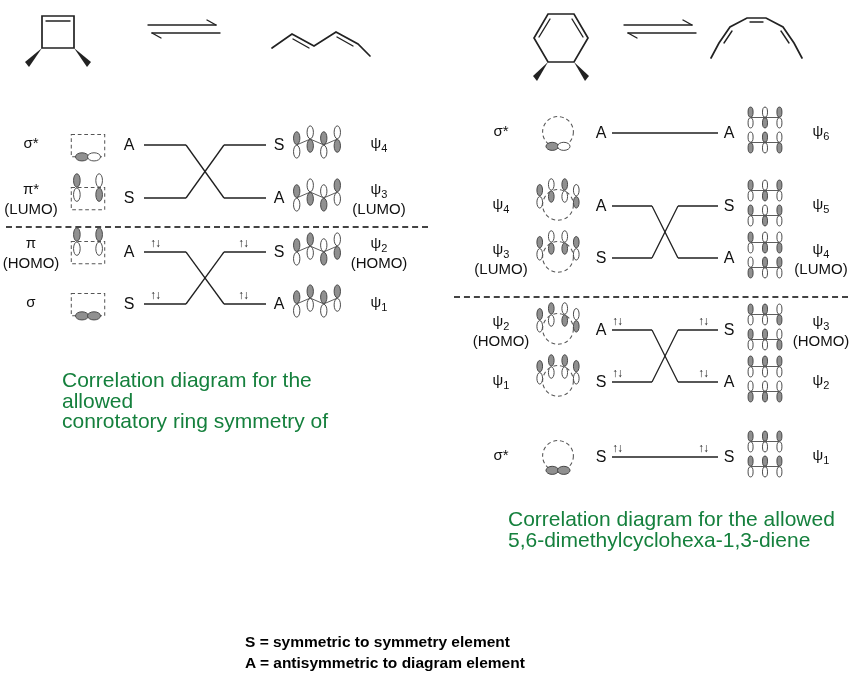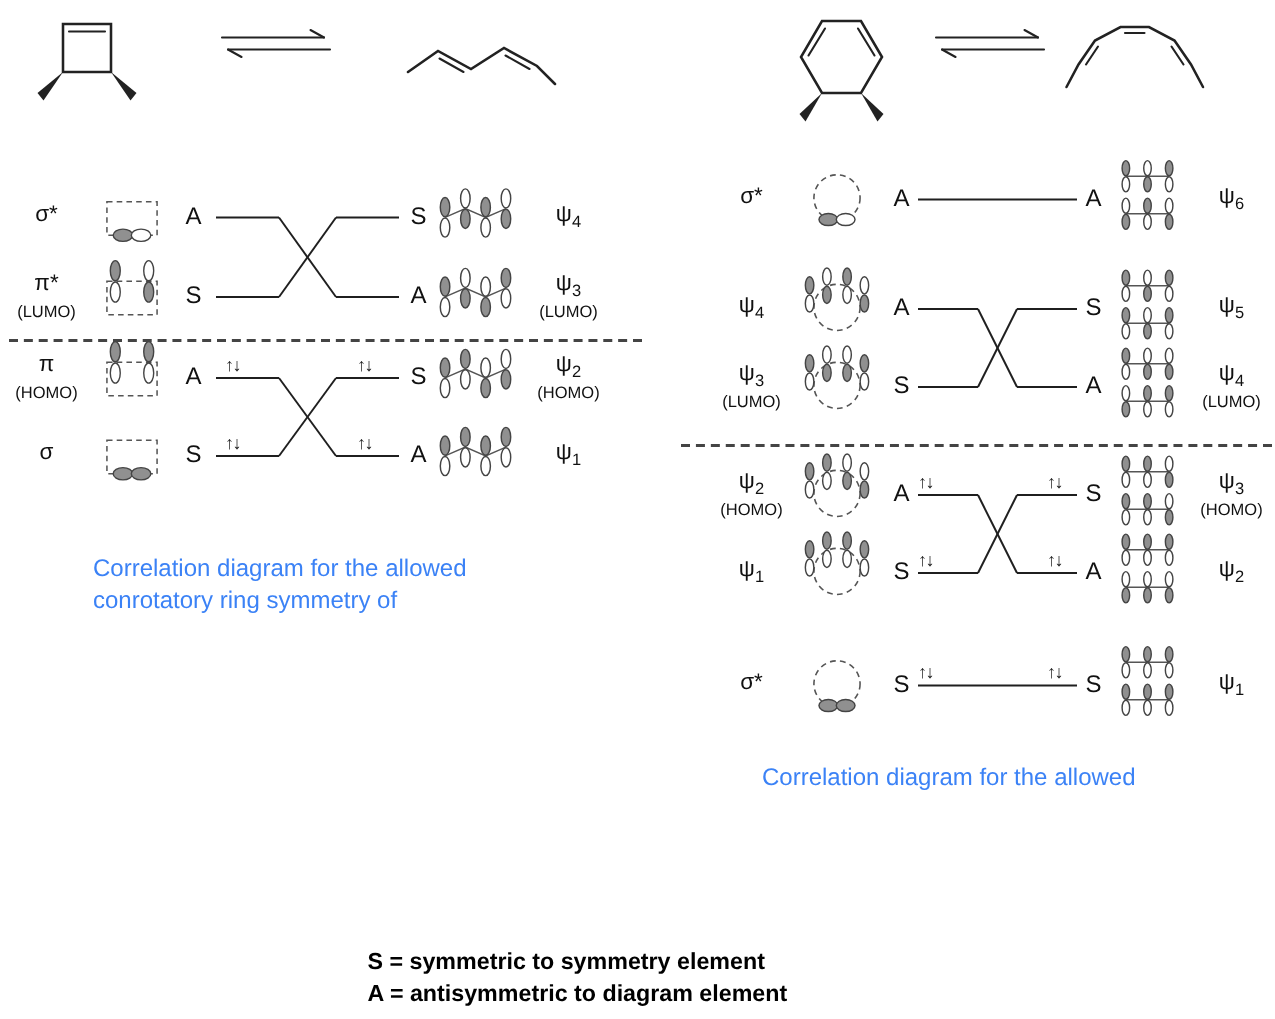--- a/index.html
+++ b/index.html
@@ -1,26 +1,26 @@
 <!DOCTYPE html>
 <html><head>
 <meta charset="utf-8">
 <style>
   html,body{margin:0;padding:0;background:#fff;}
   .canvas{position:relative;width:850px;height:679px;background:#fff;
           font-family:"Liberation Sans",sans-serif;color:#111;overflow:hidden;}
   .lvl{position:absolute;height:38px;display:flex;flex-direction:column;justify-content:center;
        align-items:center;text-align:center;font-size:15px;line-height:16px;color:#111;}
   .lvl sub{font-size:11px;}
-  .lvl .note{font-size:11px;line-height:13px;}
+  .lvl .note{font-size:15px;line-height:13px;}
   .sym{position:absolute;width:18px;height:22px;text-align:center;font-size:16px;line-height:22px;color:#111;}
   .pic{position:absolute;}
   .pic svg{display:block;}
   .ep{position:absolute;font-size:12px;line-height:16px;height:16px;letter-spacing:-1px;color:#222;}
-  .cap{position:absolute;font-size:16px;line-height:20.5px;color:#3b82f6;}
+  .cap{position:absolute;font-size:21px;line-height:20.5px;color:#15803d;}
   .divider{position:absolute;height:0;border-top:2px dashed #444;}
   .legend{position:absolute;font-size:15.5px;line-height:21px;color:#000;font-weight:bold;}
   .lines{position:absolute;}
   .struct{position:absolute;}
   .lines line{stroke:#1f1f1f;stroke-width:1.3;}
   .struct path,.struct line,.struct polyline{stroke:#222;fill:none;stroke-width:1.7;stroke-linecap:round;}
   .struct polygon{fill:#222;stroke:none;}
   .struct .thin{stroke-width:1.4;}
 </style>
 </head>
@@ -484,20 +484,21 @@
   </div>
   <div class="lvl" style="left:792px;top:438px;width:58px">
     <div><span>ψ</span><sub>1</sub></div>
     <div class="note"></div>
   </div>
 
   <div class="divider" style="left:454px;top:296px;width:394px"></div>
 
   <div class="cap" style="left:508px;top:509px;width:330px">
     <div>Correlation diagram for the allowed</div>
+    <div>5,6-dimethylcyclohexa-1,3-diene</div>
   </div>
 
   <div class="legend" style="left:245px;top:631px">
     <div>S = symmetric to symmetry element</div>
     <div>A = antisymmetric to diagram element</div>
   </div>
 
 </div>
 
 </body></html>

